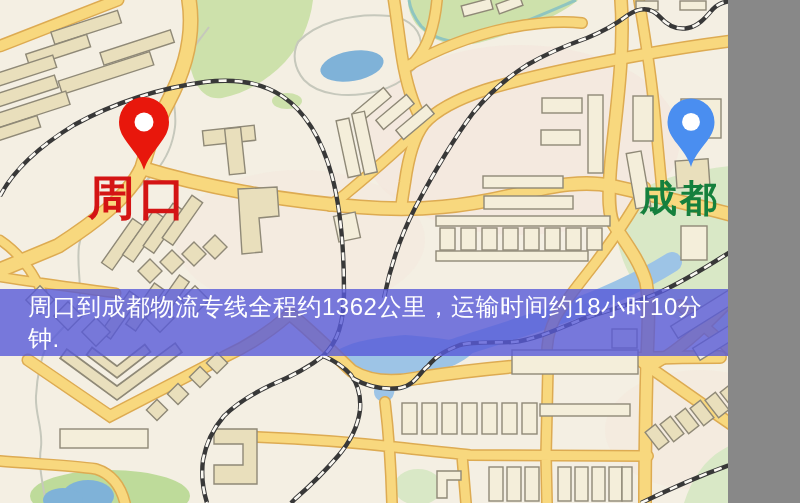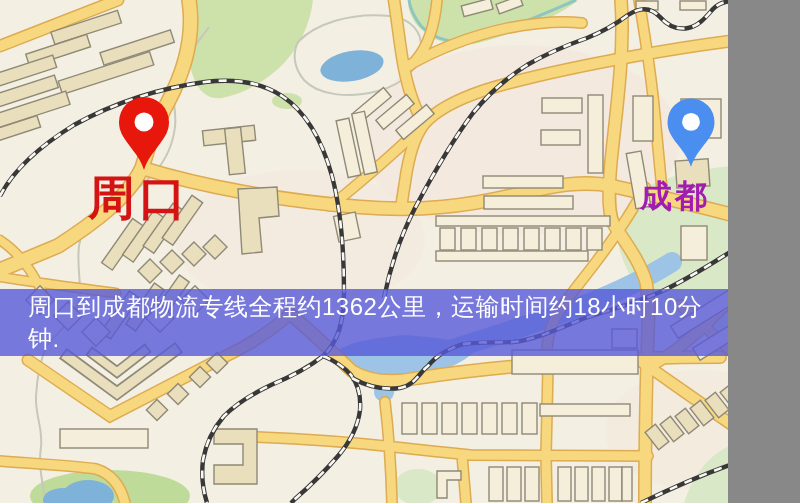--- a/index.html
+++ b/index.html
@@ -18,21 +18,21 @@
   .wtr{fill:#7fb2d8;}
   .rvr{fill:none;stroke:#9dc4e6;stroke-width:20;stroke-linecap:round;}
   .stm{fill:none;stroke:#c6c8bc;stroke-width:2;}
   .stm2{fill:none;stroke:#8fc5c0;stroke-width:3;}
   .chev-o{stroke:#8f8977;fill:none;stroke-linecap:square;}
   .chev-i{stroke:#e9dfbd;fill:none;stroke-linecap:square;}
   .tint{opacity:.45;}
   
   .map-label{position:absolute;font-weight:bold;white-space:nowrap;line-height:1;z-index:3;}
   .origin-label{left:88px;top:174px;font-size:47px;color:#d41414;letter-spacing:4px;}
-  .dest-label{left:640px;top:180px;font-size:32px;color:#a21caf;letter-spacing:3px;}
+  .dest-label{left:640px;top:180px;font-size:37px;color:#15803d;letter-spacing:3px;}
   .banner{position:absolute;left:0;right:0;top:289px;height:67px;z-index:5;
           background:rgba(88,90,216,0.80);display:flex;align-items:center;
           justify-content:center;padding-left:28px;box-sizing:border-box;
           font-size:24px;color:#ffffff;letter-spacing:.5px;}
 </style>
 </head>
 <body>
 
 <div class="stage">
 

